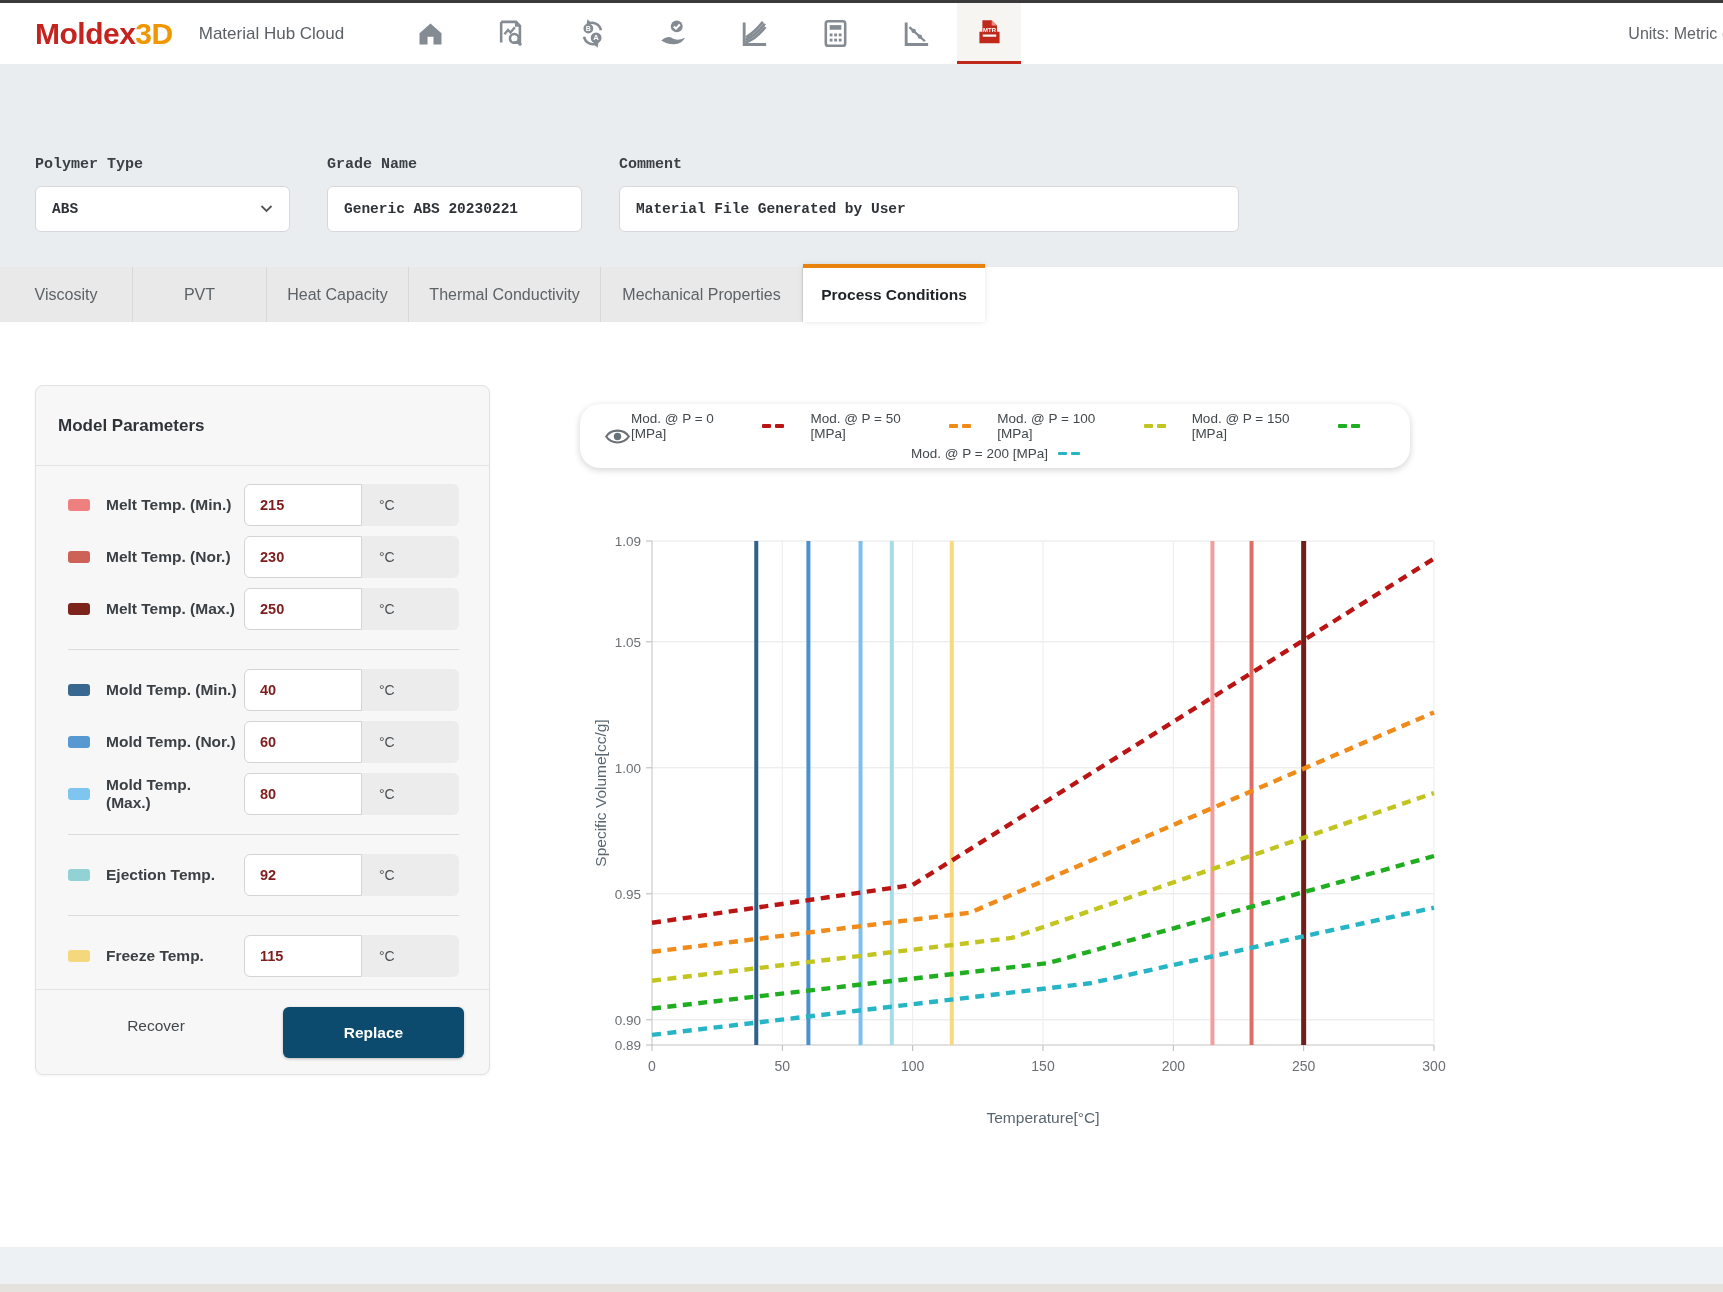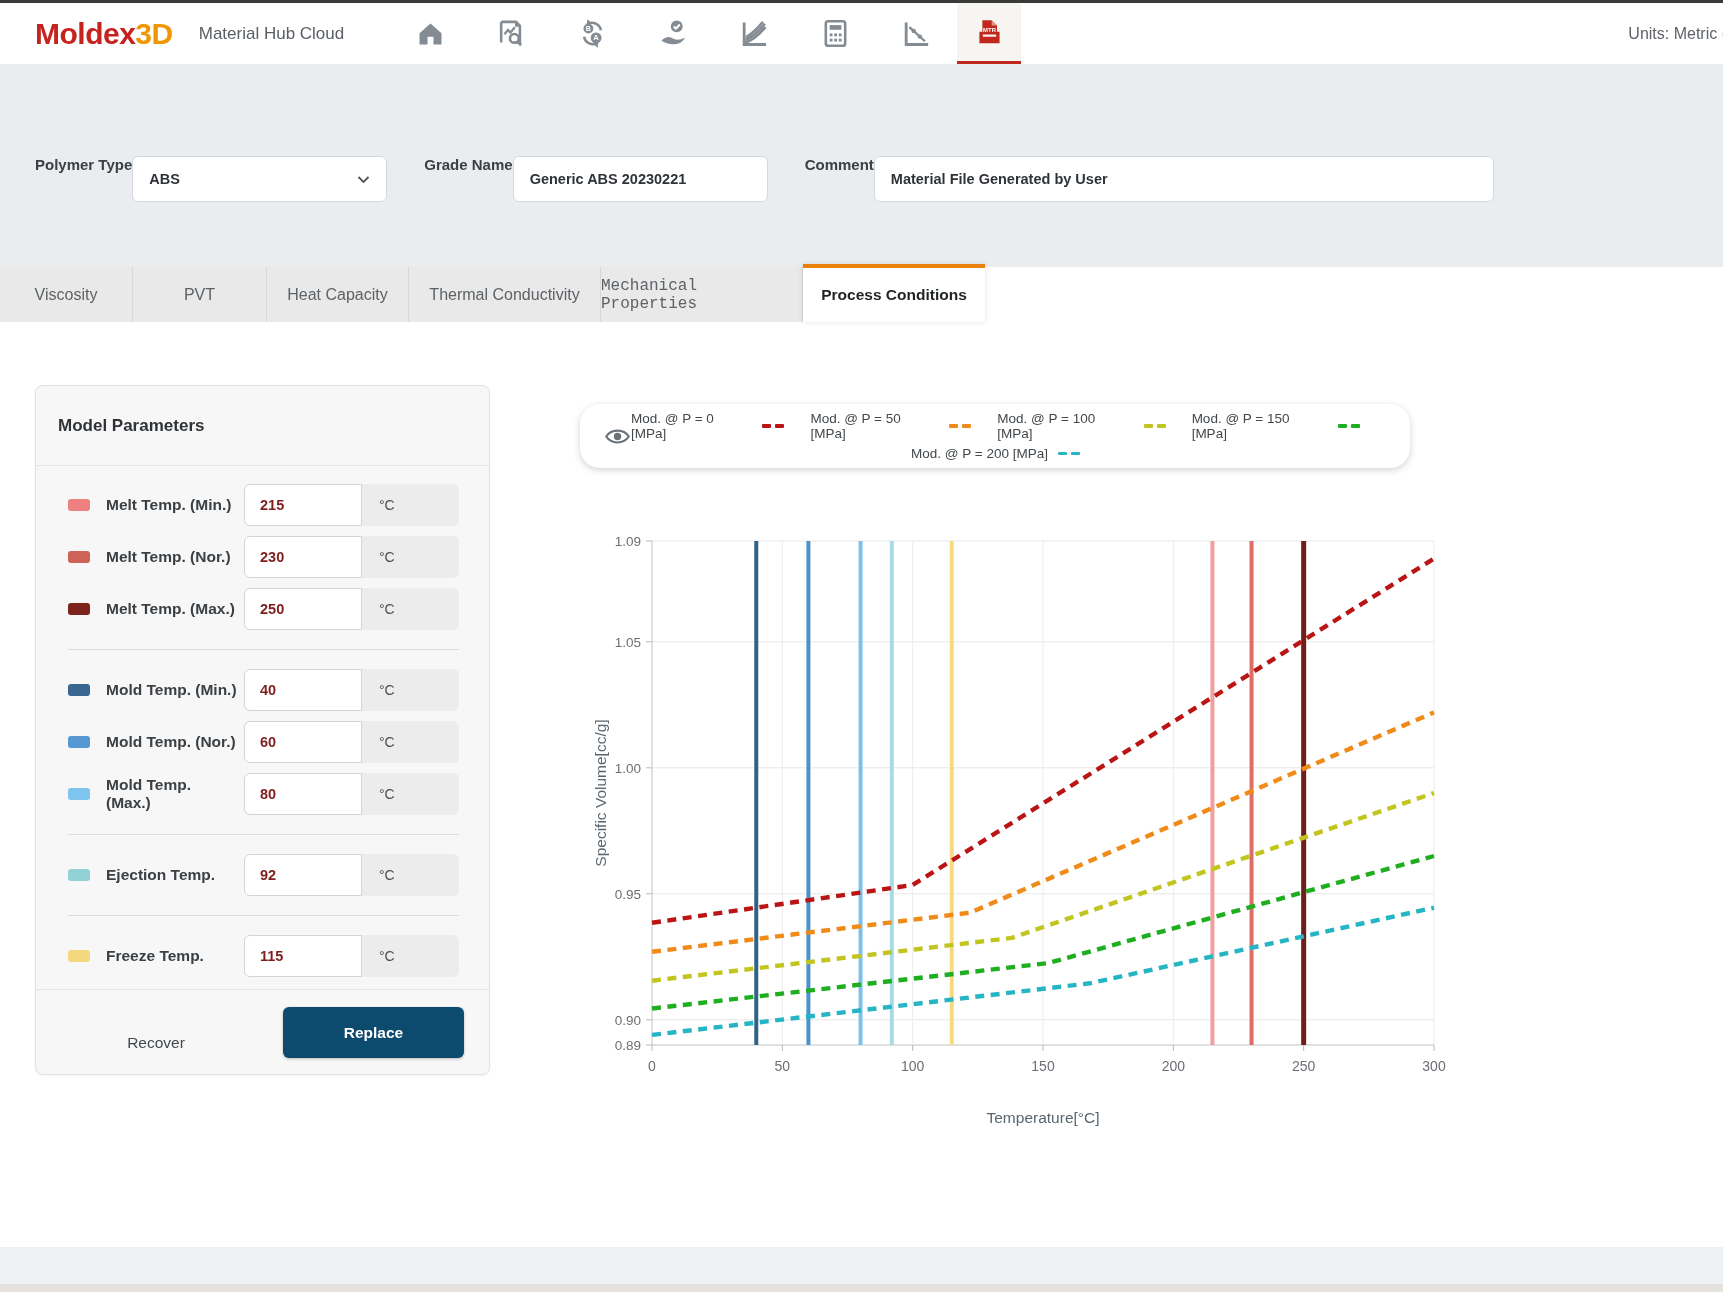--- a/index.html
+++ b/index.html
@@ -19,21 +19,21 @@
   .subtitle{margin-left:26px;font-size:17px;color:#5a6065;}
   .nav-icons{display:flex;align-items:stretch;height:61px;margin-left:46px;}
   .nav-icon{width:81px;display:flex;align-items:center;justify-content:center;cursor:pointer;}
   .nav-icon svg{width:31px;height:31px;}
   .nav-icon.active{width:64px;background:#f7f5f2;border-bottom:3px solid #c0281c;box-sizing:border-box;}
   .units{margin-left:auto;font-size:16px;color:#5f6368;white-space:nowrap;margin-right:-4px;}
   
   .band{position:absolute;top:64px;left:0;width:1723px;height:203px;background:#eaedf0;}
   .page-title{position:absolute;left:35px;top:33px;font-size:26px;font-weight:bold;color:#24292d;}
   .form-row{position:absolute;left:35px;top:92px;display:flex;}
-  .field{display:flex;margin-right:37px;}
+  .field{display:flex;flex-direction:column;margin-right:37px;font-family:Liberation Mono, monospace;}
   .field-label{font-size:15px;font-weight:bold;color:#3a4045;margin-bottom:13px;}
   .control{
     height:46px;background:#fff;border:1px solid #d5d8dc;border-radius:6px;box-sizing:border-box;
     display:flex;align-items:center;padding:0 16px;font-size:14.5px;font-weight:bold;color:#2f3337;
   }
   .control.select{justify-content:space-between;cursor:pointer;}
   
   .tabs{position:absolute;top:267px;left:0;display:flex;height:55px;}
   .tab{
     background:#e9e9e9;border-right:1px solid #d8d8d8;box-sizing:border-box;
@@ -63,21 +63,21 @@
     font-size:14.5px;font-weight:bold;color:#7f1d1d;
   }
   .p-unit{
     width:97px;height:42px;background:#ececec;border-radius:0 6px 6px 0;box-sizing:border-box;
     display:flex;align-items:center;padding-left:17px;font-size:14px;color:#4a4f53;
   }
   .card-footer{
     position:absolute;left:0;bottom:0;width:100%;height:85px;border-top:1px solid #e4e4e4;box-sizing:border-box;
   }
   .btn-recover{
-    position:absolute;left:60px;top:28px;width:120px;height:50px;background:none;border:none;
+    position:absolute;left:60px;top:11px;width:120px;height:50px;background:none;border:none;
     font-family:inherit;font-size:15.5px;color:#43484d;cursor:pointer;
   }
   .btn-replace{
     position:absolute;right:25px;top:17px;width:181px;height:51px;border:none;border-radius:6px;
     font-family:inherit;font-size:15.5px;font-weight:bold;color:#fff;cursor:pointer;
     box-shadow:0 1px 3px rgba(0,0,0,0.25);
   }
   
   .legend{
     position:absolute;left:580px;top:404px;width:830px;height:64px;background:#fff;border-radius:20px;
@@ -201,21 +201,21 @@
         </div>
       </div>
     </div>
 </div>
 
 <div class="tabs">
     <div class="tab" style="width: 133px;">Viscosity</div>
     <div class="tab" style="width: 134px;">PVT</div>
     <div class="tab" style="width: 142px;">Heat Capacity</div>
     <div class="tab" style="width: 192px;">Thermal Conductivity</div>
-    <div class="tab" style="width: 202px; font-family: Liberation Mono, monospace;">Mechanical Properties</div>
+    <div class="tab" style="width: 202px;">Mechanical Properties</div>
     <div class="tab active" style="width: 182px; border-top-color: rgb(232, 130, 12);">Process Conditions</div>
   </div>
 
 <div class="card">
   <div class="card-header">
     <span class="card-title">Model Parameters</span>
   </div>
   <div class="card-body">
       <div class="p-row">
         <span class="swatch" style="background: rgb(239, 128, 128);"></span>

